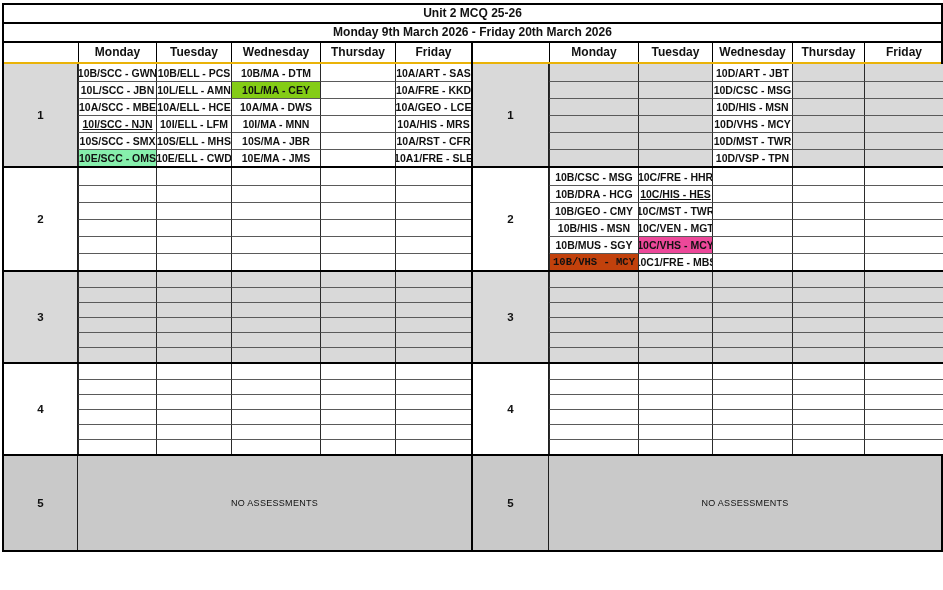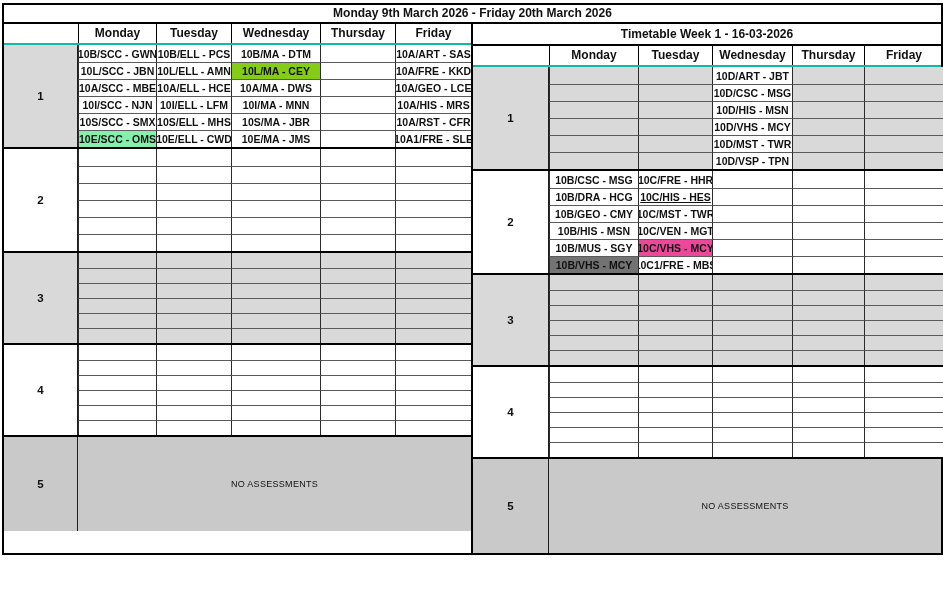--- a/index.html
+++ b/index.html
@@ -12,21 +12,21 @@
   .trow.unit  { height:17px; line-height:17px; font-size:12px; }
   .trow.range { height:17px; line-height:17px; font-size:12px; }
 
   .twoblocks { display:flex; }
   .block { width:467px; }
   .block.right { width:470px; border-left:2px solid #000; box-sizing:border-box; }
 
   .week-title { height:20px; line-height:20px; text-align:center; font-weight:bold;
                 font-size:12px; border-bottom:2px solid #000; }
 
-  .dayhdr { display:grid; height:19px; border-bottom:2px solid #14b8a6; }
+  .dayhdr { display:grid; height:19px; border-bottom:2px solid #eab308; }
   .dayhdr .dh { box-sizing:border-box; border-left:1px solid #000; text-align:center;
                 font-weight:bold; font-size:12px; line-height:18px; overflow:hidden; }
   .dayhdr .corner { border-left:none; }
 
   .period { display:grid; border-bottom:2px solid #000; position:relative; }
   .period:last-child { border-bottom:none; }
   .pnum { grid-column:1; grid-row:1/7; display:flex; align-items:center; justify-content:center;
           font-weight:bold; font-size:11.5px; box-sizing:border-box; border-right:1px solid #1f1f1f; }
   .cell { box-sizing:border-box; border-left:1px solid #2b2b2b; font-weight:bold; font-size:10.5px;
           display:flex; align-items:center; justify-content:center; white-space:nowrap; overflow:hidden; }
@@ -36,20 +36,21 @@
   .p5num { display:flex; align-items:center; justify-content:center; font-weight:bold;
            font-size:11.5px; box-sizing:border-box; border-right:1px solid #1f1f1f; }
   .p5merged { flex:1; display:flex; align-items:center; justify-content:center;
               font-size:9px; letter-spacing:0.3px; font-weight:normal; }
 </style>
 </head>
 <body>
 
 <div class="page">
   <div class="sheet">
+    <div class="trow unit">Unit 2 MCQ 25-26</div>
     <div class="trow range">Monday 9th March 2026 - Friday 20th March 2026</div>
     <div class="twoblocks">
       <div class="block left">
         <div>
             <div class="dayhdr" style="grid-template-columns: 74px 78px 75px 89px 75px 76px;">
               <div class="dh corner"></div>
               <div class="dh">Monday</div>
               <div class="dh">Tuesday</div>
               <div class="dh">Wednesday</div>
               <div class="dh">Thursday</div>
@@ -65,21 +66,21 @@
               <div class="cell rtop" style="grid-area: 2 / 2; background: rgb(255, 255, 255);">10L/SCC - JBN</div>
               <div class="cell rtop" style="grid-area: 2 / 3; background: rgb(255, 255, 255);">10L/ELL - AMN</div>
               <div class="cell rtop" style="grid-area: 2 / 4; background: #84cc16;">10L/MA - CEY</div>
               <div class="cell rtop" style="grid-area: 2 / 5; background: rgb(255, 255, 255);"></div>
               <div class="cell rtop" style="grid-area: 2 / 6; background: rgb(255, 255, 255);">10A/FRE - KKD</div>
               <div class="cell rtop" style="grid-area: 3 / 2; background: rgb(255, 255, 255);">10A/SCC - MBE</div>
               <div class="cell rtop" style="grid-area: 3 / 3; background: rgb(255, 255, 255);">10A/ELL - HCE</div>
               <div class="cell rtop" style="grid-area: 3 / 4; background: rgb(255, 255, 255);">10A/MA - DWS</div>
               <div class="cell rtop" style="grid-area: 3 / 5; background: rgb(255, 255, 255);"></div>
               <div class="cell rtop" style="grid-area: 3 / 6; background: rgb(255, 255, 255);">10A/GEO - LCE</div>
-              <div class="cell rtop" style="grid-area: 4 / 2; background: rgb(255, 255, 255);">10I/SCC - NJN</div>
+              <div class="cell rtop" style="grid-area: 4 / 2; background: rgb(255, 255, 255); text-decoration: underline;">10I/SCC - NJN</div>
               <div class="cell rtop" style="grid-area: 4 / 3; background: rgb(255, 255, 255);">10I/ELL - LFM</div>
               <div class="cell rtop" style="grid-area: 4 / 4; background: rgb(255, 255, 255);">10I/MA - MNN</div>
               <div class="cell rtop" style="grid-area: 4 / 5; background: rgb(255, 255, 255);"></div>
               <div class="cell rtop" style="grid-area: 4 / 6; background: rgb(255, 255, 255);">10A/HIS - MRS</div>
               <div class="cell rtop" style="grid-area: 5 / 2; background: rgb(255, 255, 255);">10S/SCC - SMX</div>
               <div class="cell rtop" style="grid-area: 5 / 3; background: rgb(255, 255, 255);">10S/ELL - MHS</div>
               <div class="cell rtop" style="grid-area: 5 / 4; background: rgb(255, 255, 255);">10S/MA - JBR</div>
               <div class="cell rtop" style="grid-area: 5 / 5; background: rgb(255, 255, 255);"></div>
               <div class="cell rtop" style="grid-area: 5 / 6; background: rgb(255, 255, 255);">10A/RST - CFR</div>
               <div class="cell rtop" style="grid-area: 6 / 2; background: #86efac;">10E/SCC - OMS</div>
@@ -187,21 +188,20 @@
               <div class="cell rtop" style="grid-area: 6 / 5; background: rgb(255, 255, 255);"></div>
               <div class="cell rtop" style="grid-area: 6 / 6; background: rgb(255, 255, 255);"></div>
             </div>
             <div class="period5">
               <div class="p5num" style="width: 74px; background: rgb(201, 201, 201);">5</div>
               <div class="p5merged" style="background: rgb(201, 201, 201);">NO ASSESSMENTS</div>
             </div>
           </div>
       </div>
       <div class="block right">
-        <div class="week-title">Timetable Week 1 - 16-03-2026</div>
         <div>
             <div class="dayhdr" style="grid-template-columns: 76px 89px 74px 80px 72px 79px;">
               <div class="dh corner"></div>
               <div class="dh">Monday</div>
               <div class="dh">Tuesday</div>
               <div class="dh">Wednesday</div>
               <div class="dh">Thursday</div>
               <div class="dh">Friday</div>
             </div>
             <div class="period" style="grid-template-columns: 76px 89px 74px 80px 72px 79px; grid-template-rows: repeat(6, 17px);">
@@ -257,21 +257,21 @@
               <div class="cell rtop" style="grid-area: 4 / 2; background: rgb(255, 255, 255);">10B/HIS - MSN</div>
               <div class="cell rtop" style="grid-area: 4 / 3; background: rgb(255, 255, 255);">10C/VEN - MGT</div>
               <div class="cell rtop" style="grid-area: 4 / 4; background: rgb(255, 255, 255);"></div>
               <div class="cell rtop" style="grid-area: 4 / 5; background: rgb(255, 255, 255);"></div>
               <div class="cell rtop" style="grid-area: 4 / 6; background: rgb(255, 255, 255);"></div>
               <div class="cell rtop" style="grid-area: 5 / 2; background: rgb(255, 255, 255);">10B/MUS - SGY</div>
               <div class="cell rtop" style="grid-area: 5 / 3; background: #ec4899;">10C/VHS - MCY</div>
               <div class="cell rtop" style="grid-area: 5 / 4; background: rgb(255, 255, 255);"></div>
               <div class="cell rtop" style="grid-area: 5 / 5; background: rgb(255, 255, 255);"></div>
               <div class="cell rtop" style="grid-area: 5 / 6; background: rgb(255, 255, 255);"></div>
-              <div class="cell rtop" style="grid-area: 6 / 2; background: #737373;">10B/VHS - MCY</div>
+              <div class="cell rtop" style="grid-area: 6 / 2; background: #c2410c; font-family: Liberation Mono, monospace;">10B/VHS - MCY</div>
               <div class="cell rtop" style="grid-area: 6 / 3; background: rgb(255, 255, 255);">10C1/FRE - MBS</div>
               <div class="cell rtop" style="grid-area: 6 / 4; background: rgb(255, 255, 255);"></div>
               <div class="cell rtop" style="grid-area: 6 / 5; background: rgb(255, 255, 255);"></div>
               <div class="cell rtop" style="grid-area: 6 / 6; background: rgb(255, 255, 255);"></div>
             </div>
             <div class="period" style="grid-template-columns: 76px 89px 74px 80px 72px 79px; grid-template-rows: repeat(6, 15px);">
               <div class="pnum" style="background: rgb(217, 217, 217);">3</div>
               <div class="cell" style="grid-area: 1 / 2; background: rgb(217, 217, 217);"></div>
               <div class="cell" style="grid-area: 1 / 3; background: rgb(217, 217, 217);"></div>
               <div class="cell" style="grid-area: 1 / 4; background: rgb(217, 217, 217);"></div>

